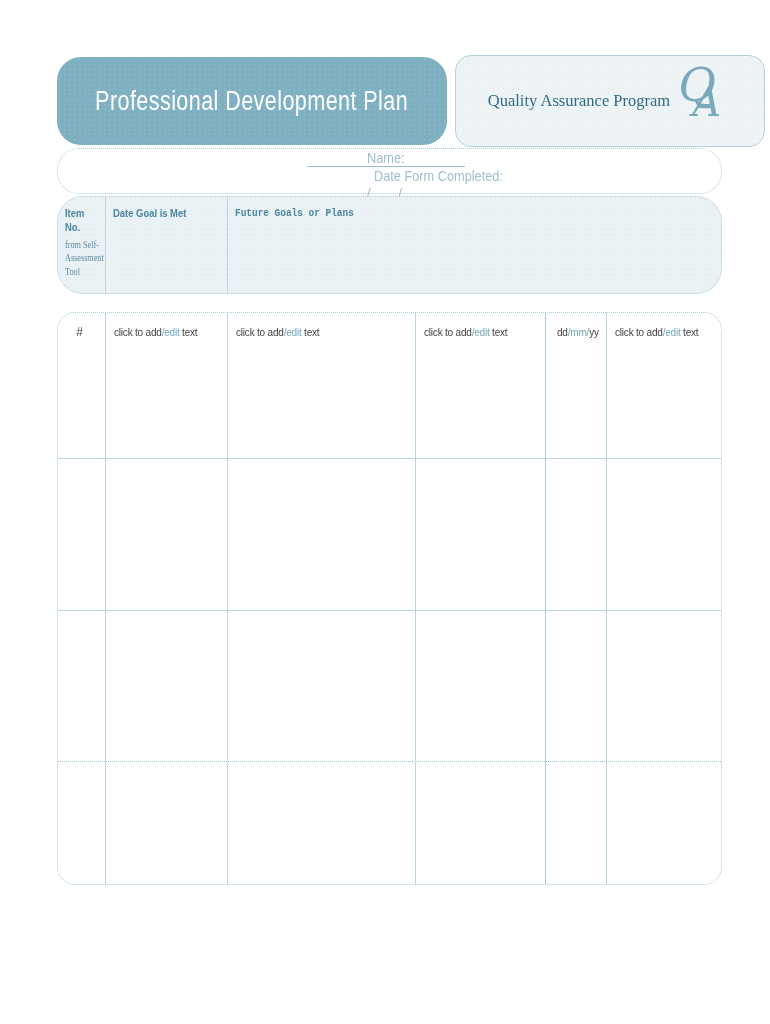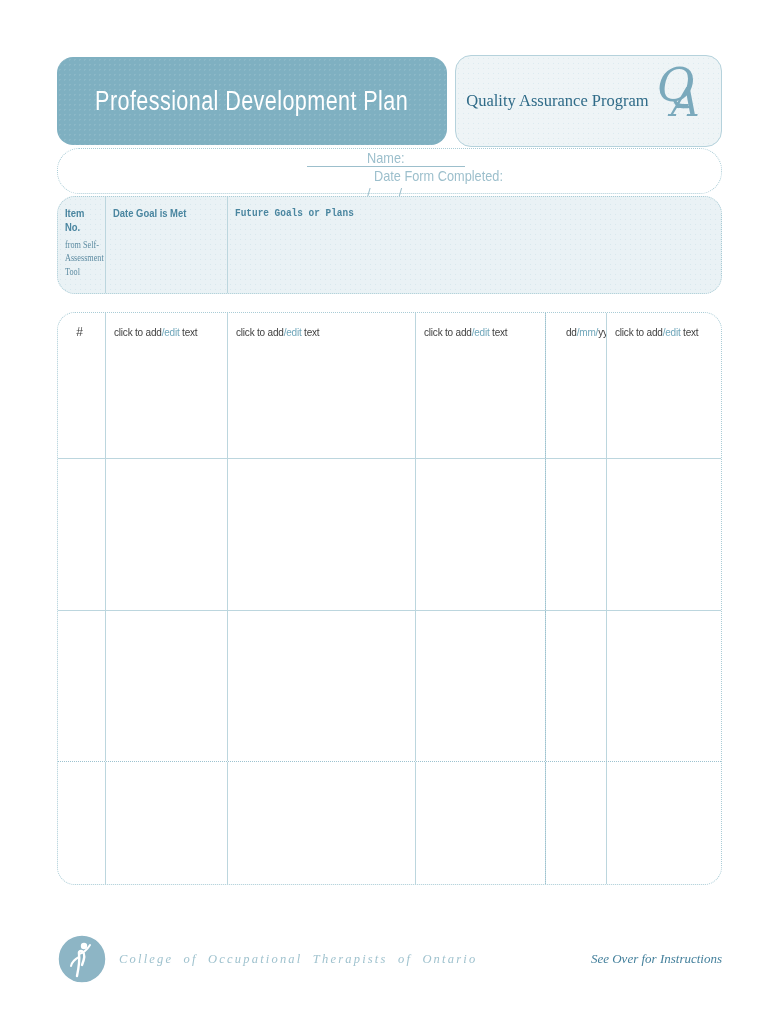--- a/index.html
+++ b/index.html
@@ -6,33 +6,33 @@
   html,body { background:#ffffff; }
   body { font-family:"Liberation Sans", sans-serif; }
   .page {
     position:relative; width:770px; height:1024px; margin:0 auto;
     background:#ffffff; overflow:hidden;
   }
 
   
   .banner {
     position:absolute; left:57px; top:57px; width:390px; height:88px;
-    background:#7fb0c1; border-radius:16px;
+    background:#7fb0c1; border-radius:24px;
     background-image:radial-gradient(rgba(255,255,255,0.10) 1px, transparent 1px);
     background-size:5px 5px;
     display:flex; align-items:center; justify-content:center;
   }
   .banner-title {
     color:#ffffff; font-size:27px; font-weight:400; white-space:nowrap;
     display:inline-block; transform:scaleX(0.80); transform-origin:center center;
     letter-spacing:0.5px;
   }
 
   .qa-box {
-    position:absolute; left:455px; top:55px; width:267px; height:92px;
+    position:absolute; left:455px; top:55px; width:310px; height:92px;
     background:#eef4f6; border:1px solid #b5d2dc; border-radius:16px;
     background-image:radial-gradient(#dcebf0 0.8px, transparent 0.8px);
     background-size:5px 5px;
     display:flex; align-items:center; justify-content:center; gap:4px;
   }
   .qa-label {
     font-family:"Liberation Serif", serif; color:#2f6b88; font-size:16.5px;
     white-space:nowrap;
   }
   .qa-monogram { position:relative; width:58px; height:70px; color:#7aa9bc;
@@ -55,21 +55,21 @@
   .date-group { display:inline-flex; align-items:flex-end; margin-left:-10px; position:relative; top:3px; }
   .dslot { display:inline-flex; flex-direction:column; align-items:center; width:26px; }
   .dbar { width:20px; height:12px; border-bottom:1.3px solid #9cbfcc; }
   .dletter { font-size:7px; color:#9cbfcc; margin-top:1px; line-height:1; }
   .dslash { color:#9cbfcc; font-size:13px; margin:0 1px; position:relative; top:-7px; }
   .gap1 { margin-left:120px; } .gap2 { margin-left:26px; }
 
   
   .thead-box {
     position:absolute; left:57px; top:196px; width:665px; height:98px;
-    background:#eaf2f5; border:1px dotted #a9ccd6; border-radius:18px;
+    background:#eaf2f5; border:1px dotted #a9ccd6; border-radius:26px;
     background-image:radial-gradient(#d9e8ed 0.8px, transparent 0.8px);
     background-size:5px 5px;
     display:grid; grid-template-columns:48px 122px 188px 130px 61px auto;
     overflow:hidden;
   }
   .hcell { padding:9px 4px 4px 7px; border-right:1px solid #bcd6de; overflow:hidden; }
   .hcell:nth-child(5) { border-left:1px dotted #9cc2cf; border-right:1px solid #bcd6de; margin-left:-1px; }
   .hcell:last-child { border-right:none;font-family:Liberation Mono, monospace; }
   .htitle {
     color:#4a86a0; font-weight:700; font-size:11.5px; line-height:1.25;
@@ -92,21 +92,21 @@
   .trow.r1 { height:145px; } .trow.r2 { height:152px; } .trow.r3 { height:151px; } .trow.r4 { height:123px; }
   .trow + .trow { border-top:1px solid #bcd6de; }
   .trow.r4 { border-top:1px dotted #9cc2cf; }
   .bcell { border-right:1px solid #bcd6de; padding:9px 4px 4px 8px; overflow:hidden; }
   .bcell:nth-child(5) { border-left:1px dotted #9cc2cf; margin-left:-1px; }
   .bcell:last-child { border-right:none; }
   .bcell.center { text-align:center; padding-left:0; }
   .ph { font-size:10px; color:#3f3f3f; white-space:nowrap; letter-spacing:-0.2px; }
   .ph .hl { color:#6fa6ba; }
   .hash { font-size:12px; color:#3f3f3f; }
-  .ddmm { padding-left:20px; }
+  .ddmm { padding-left:11px; }
 
   
   .footer {
     position:absolute; left:57px; top:924px; width:665px; height:70px;
     display:flex; align-items:center;
   }
   .logo { width:50px; height:50px; flex:0 0 auto; }
   .org-name {
     margin-left:12px; color:#9fc2ce; font-family:"Liberation Serif", serif;
     font-style:italic; font-size:12.5px; letter-spacing:2.2px; word-spacing:5px;
@@ -231,26 +231,14 @@
     <div class="trow r4">
       <div class="bcell"></div>
       <div class="bcell"></div>
       <div class="bcell"></div>
       <div class="bcell"></div>
       <div class="bcell"></div>
       <div class="bcell"></div>
     </div>
   </div>
 
-  <div class="footer">
-    <svg class="logo" viewBox="0 0 50 50">
-      <circle cx="25" cy="25" r="24" fill="#8db5c5"></circle>
-      <circle cx="25" cy="25" r="24" fill="none" stroke="#ffffff" stroke-width="1.5"></circle>
-      <circle cx="27" cy="12" r="3.2" fill="#ffffff"></circle>
-      <path d="M20 42 C 22 32, 23 26, 22 20 C 21.5 17, 24 16, 26 18 C 28 20, 27 26, 25 31" fill="none" stroke="#ffffff" stroke-width="2.4" stroke-linecap="round"></path>
-      <path d="M22 20 C 26 19, 30 16, 33 11" fill="none" stroke="#ffffff" stroke-width="2" stroke-linecap="round"></path>
-      <path d="M22 23 C 18 25, 15 28, 14 32" fill="none" stroke="#ffffff" stroke-width="2" stroke-linecap="round"></path>
-    </svg>
-    <span class="org-name">College of Occupational Therapists of Ontario</span>
-    <span class="see-over">See Over for Instructions</span>
-  </div>
 
 </div>
 
 </body></html>

